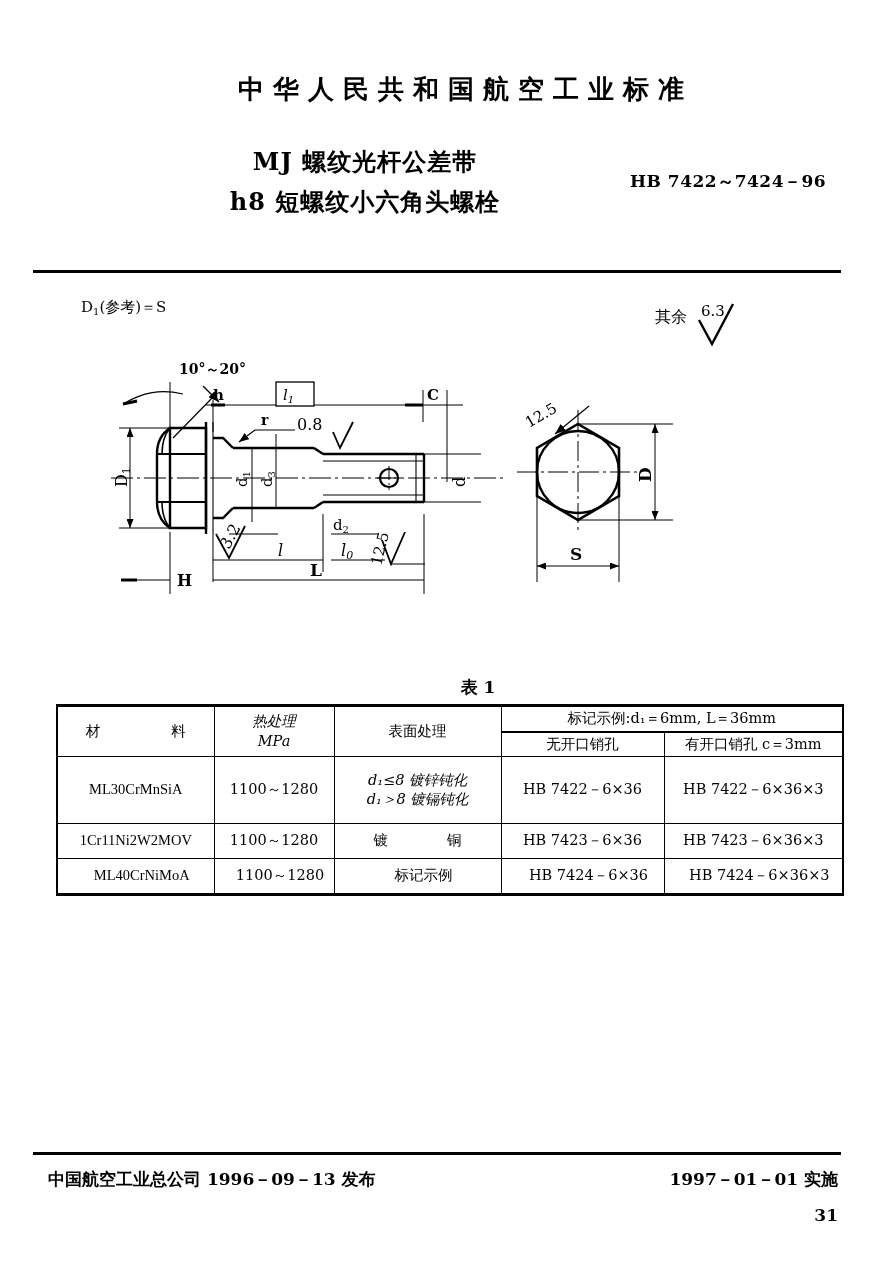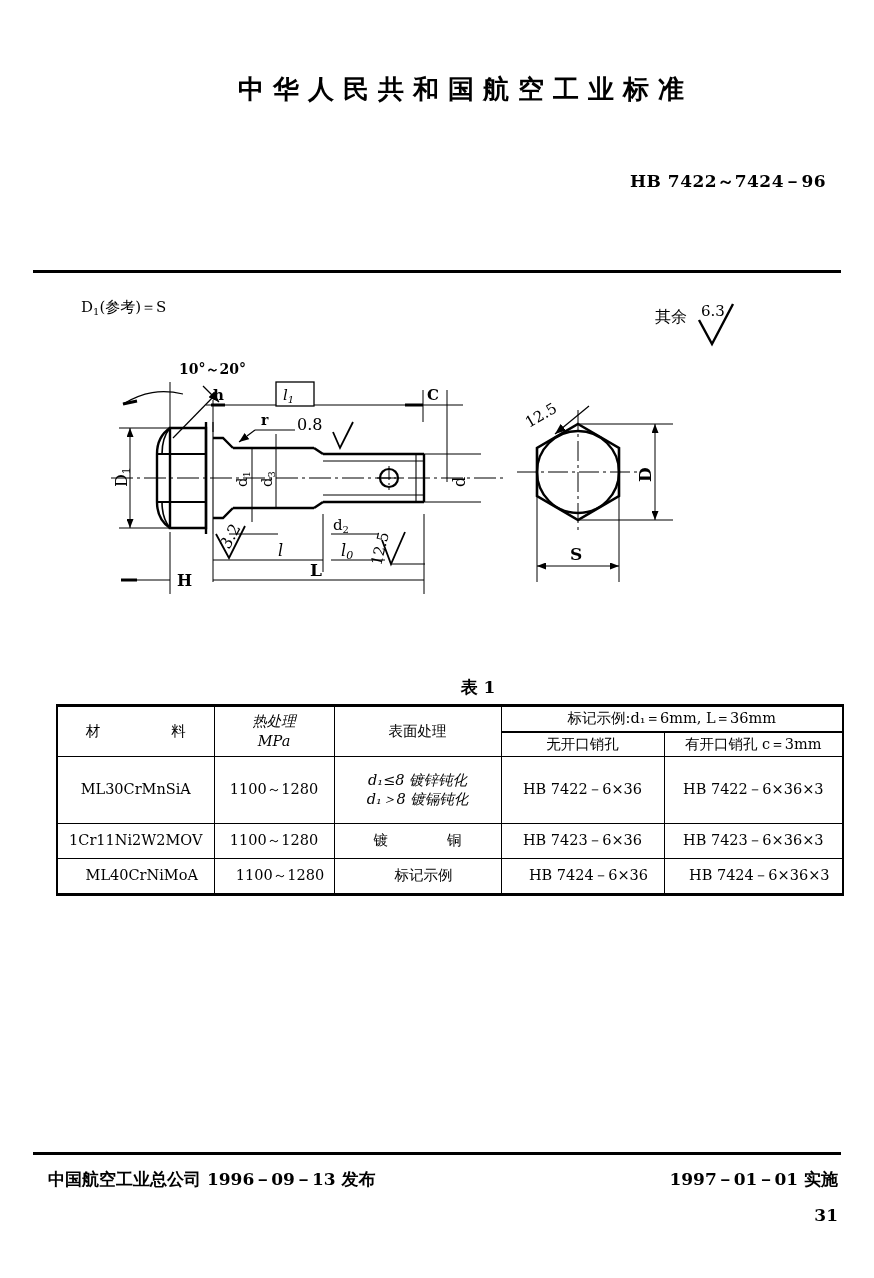--- a/index.html
+++ b/index.html
@@ -114,21 +114,21 @@
   table.spec td {
     border: 1px solid #000000;
     text-align: center;
     vertical-align: middle;
     padding: 2px 3px;
     line-height: 1.35;
     white-space: nowrap;
   }
   table.spec .outer-top { border-top: 3px solid #000000; }
   table.spec .outer-bottom { border-bottom: 3px solid #000000; padding-left: 15px; }
-  table.spec .outer-left { border-left: 2px solid #000000; }
+  table.spec .outer-left { border-left: 2px solid #000000; font-family: Liberation Serif, serif; }
   table.spec .outer-right { border-right: 2px solid #000000; }
   table.spec .thickline { border-bottom: 2px solid #000000; }
 
   .cell-stack { display: block; font-style: italic; }
   .cell-stack .ln { display: block; }
   .spread { letter-spacing: 14px; padding-left: 14px; }
   .spread-sm { letter-spacing: 10px; padding-left: 10px; margin-top: 48px; }
 
   
   .footer-left {
@@ -159,20 +159,22 @@
   }
 </style>
 </head>
 <body>
 
 <div class="std-header">
   <div class="std-header-text">中华人民共和国航空工业标准</div>
 </div>
 
 <div class="title-block">
+  <div class="title-line">MJ 螺纹光杆公差带</div>
+  <div class="title-line">h8 短螺纹小六角头螺栓</div>
 </div>
 
 <div class="std-number">HB 7422～7424－96</div>
 
 <div class="rule-top"></div>
 
 <div class="drawing">
 <svg width="808" height="330" viewBox="0 0 808 330" xmlns="http://www.w3.org/2000/svg">
   <defs>
     <marker id="ar" markerWidth="9" markerHeight="7" refX="9" refY="3.5" orient="auto">

